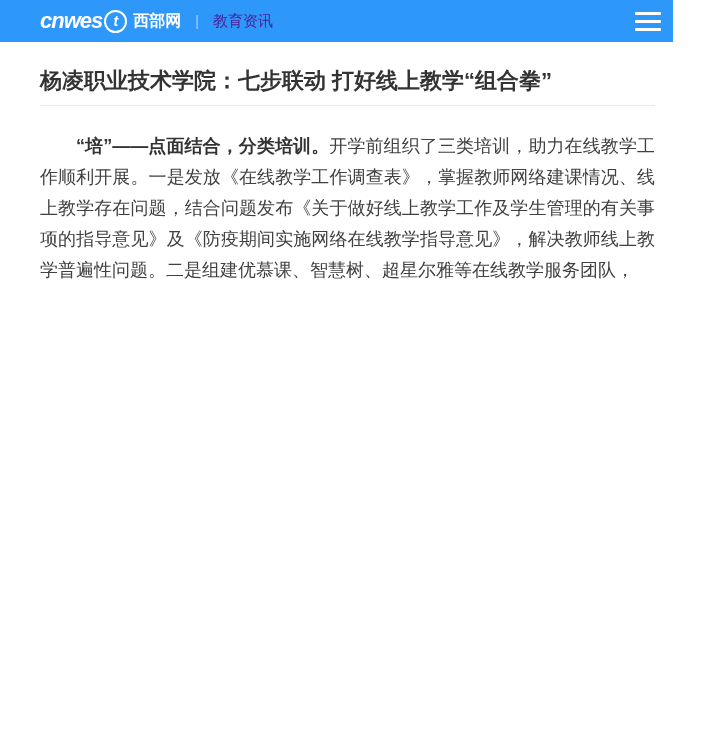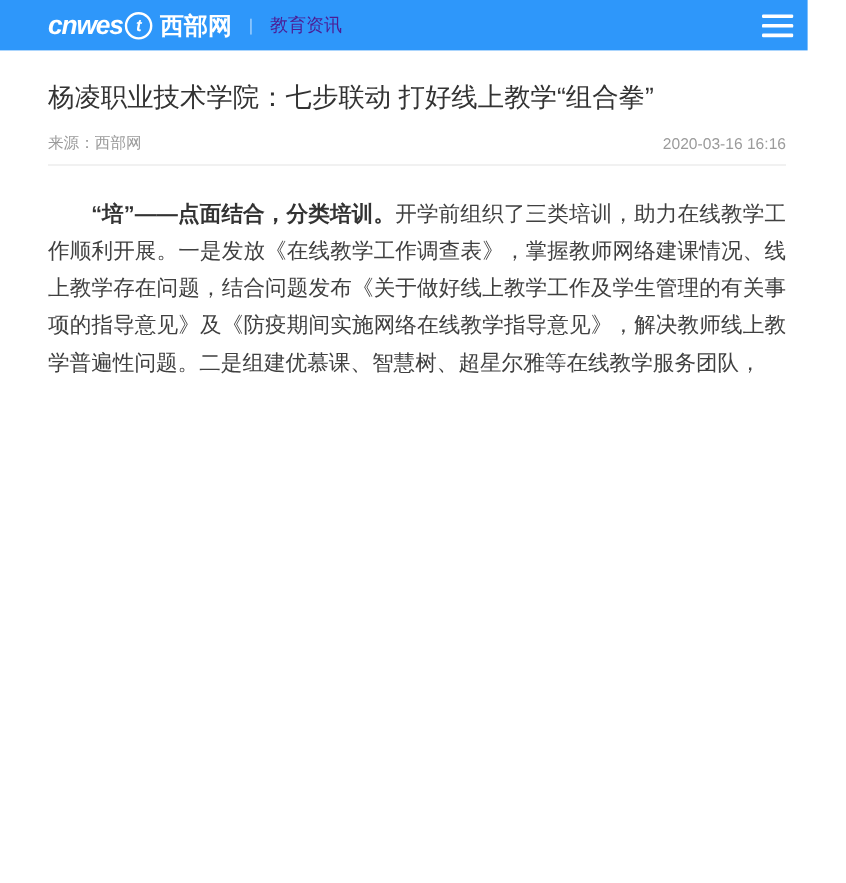--- a/index.html
+++ b/index.html
@@ -19,34 +19,34 @@
   .logo { display: flex; align-items: center; color: #fff; text-decoration: none; cursor: pointer; }
   .logo-en {
     display: inline-flex; align-items: center;
     font-size: 22px; font-weight: 800; font-style: italic; letter-spacing: -1px;
   }
   .logo-t {
     width: 19px; height: 19px; border: 2.5px solid #fff; border-radius: 50%;
     display: inline-flex; align-items: center; justify-content: center;
     font-size: 14px; margin-left: 2px; letter-spacing: 0;
   }
-  .logo-cn { font-size: 20px; font-weight: 700; margin-left: 6px; }
+  .logo-cn { font-size: 16px; font-weight: 700; margin-left: 6px; }
   .pipe { margin: 0 14px; opacity: .55; font-size: 14px; }
   .channel { font-size: 15px; color: #4c1d95; text-decoration: none; cursor: pointer; }
   .menu-btn {
     margin-left: auto; background: none; border: none; cursor: pointer;
     display: flex; flex-direction: column; gap: 5px; padding: 4px 0;
   }
   .menu-btn .bar { display: block; width: 26px; height: 3px; background: #fff; border-radius: 1px; }
 
   
   .article { padding: 24px 18px 20px 40px; }
   .title {
     margin: 0; font-size: 22px; line-height: 30px;
-    color: #333333; font-weight: 400;
+    color: #333333; font-weight: 700;
   }
   .meta {
     display: flex; justify-content: space-between; align-items: center;
     margin-top: 14px; font-size: 13px; color: #9b9b9b;
   }
   .meta .source { cursor: pointer; }
   .divider { border: none; border-top: 1px solid #e8e8e8; margin: 9px 0 0 0; }
   .content { margin-top: 25px; }
   .content p {
     margin: 0 0 29px 0;
@@ -74,24 +74,20 @@
     <button class="menu-btn" aria-label="menu">
       <span class="bar"></span>
       <span class="bar"></span>
       <span class="bar"></span>
     </button>
   </header>
 
   <main class="article">
     <h1 class="title">杨凌职业技术学院：七步联动 打好线上教学“组合拳”</h1>
 
-    <div class="meta">
-      <span class="source">来源：西部网</span>
-      <span class="date">2020-03-16 16:16</span>
-    </div>
 
     <hr class="divider">
 
     <div class="content">
       <p><strong>“培”——点面结合，分类培训。</strong><span>开学前组织了三类培训，助力在线教学工作顺利开展。一是发放《在线教学工作调查表》，掌握教师网络建课情况、线上教学存在问题，结合问题发布《关于做好线上教学工作及学生管理的有关事项的指导意见》及《防疫期间实施网络在线教学指导意见》，解决教师线上教学普遍性问题。二是组建优慕课、智慧树、超星尔雅等在线教学服务团队，</span></p>
     </div>
   </main>
 
 </div>
 

